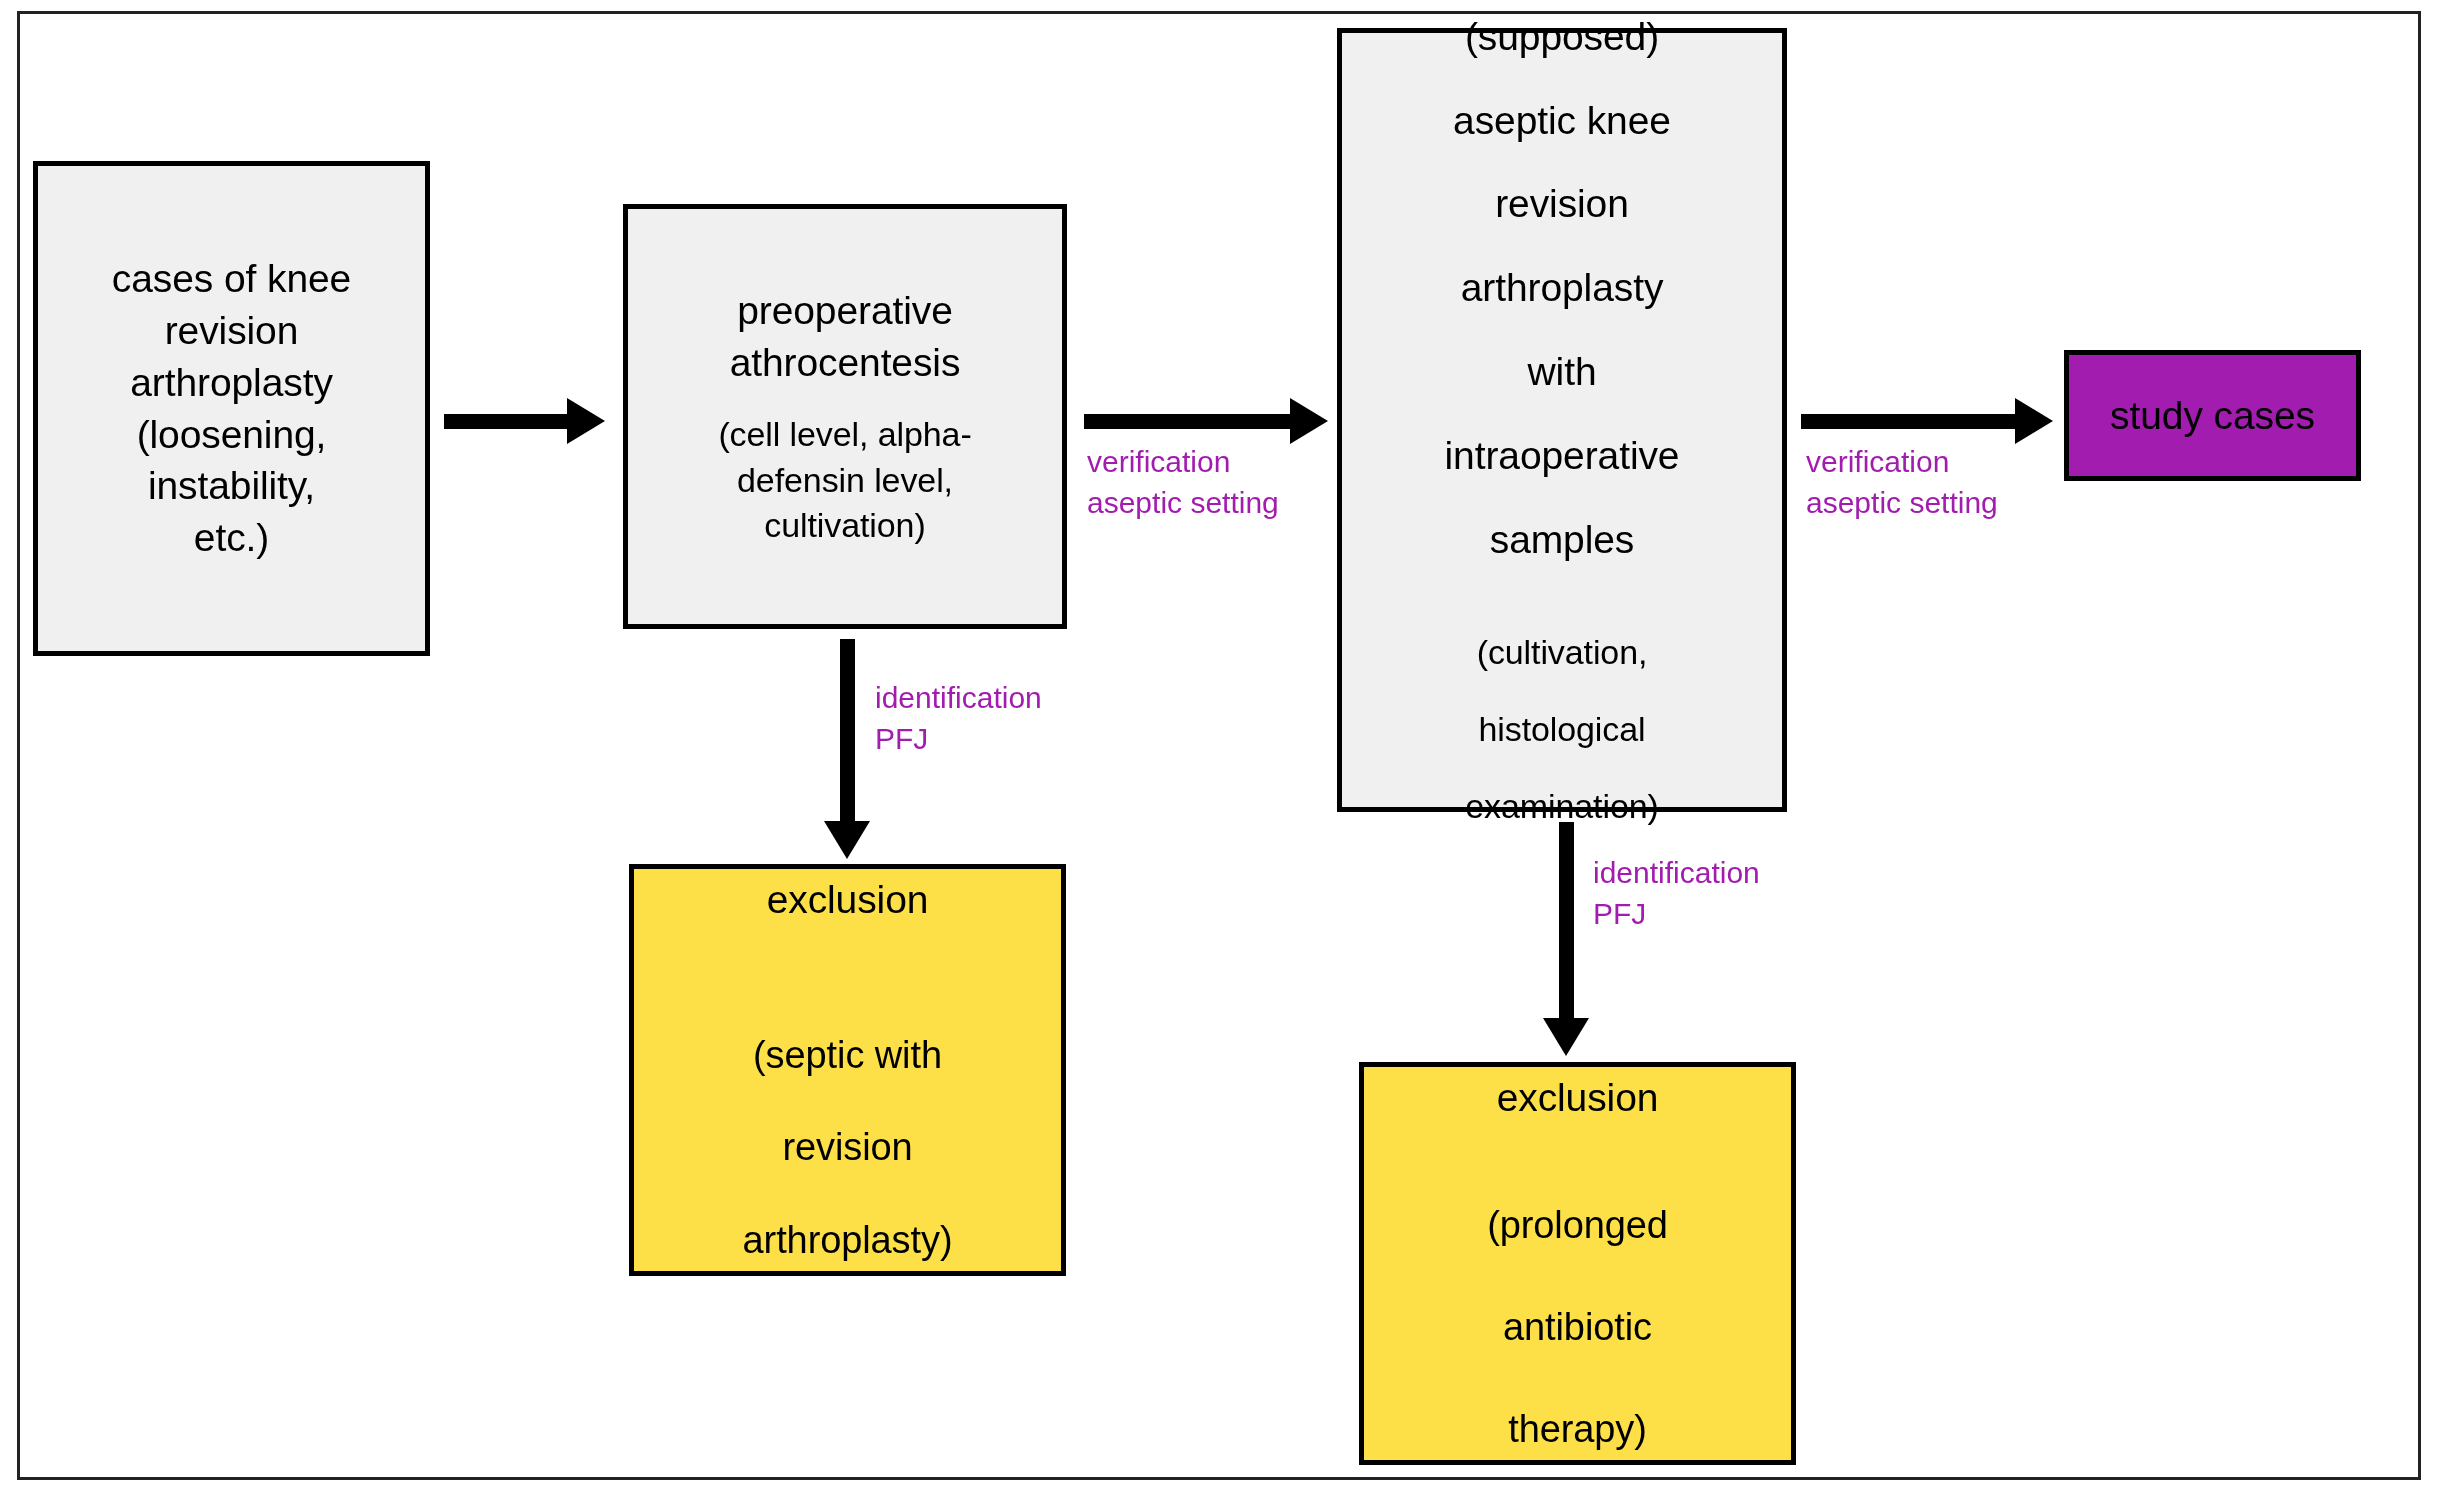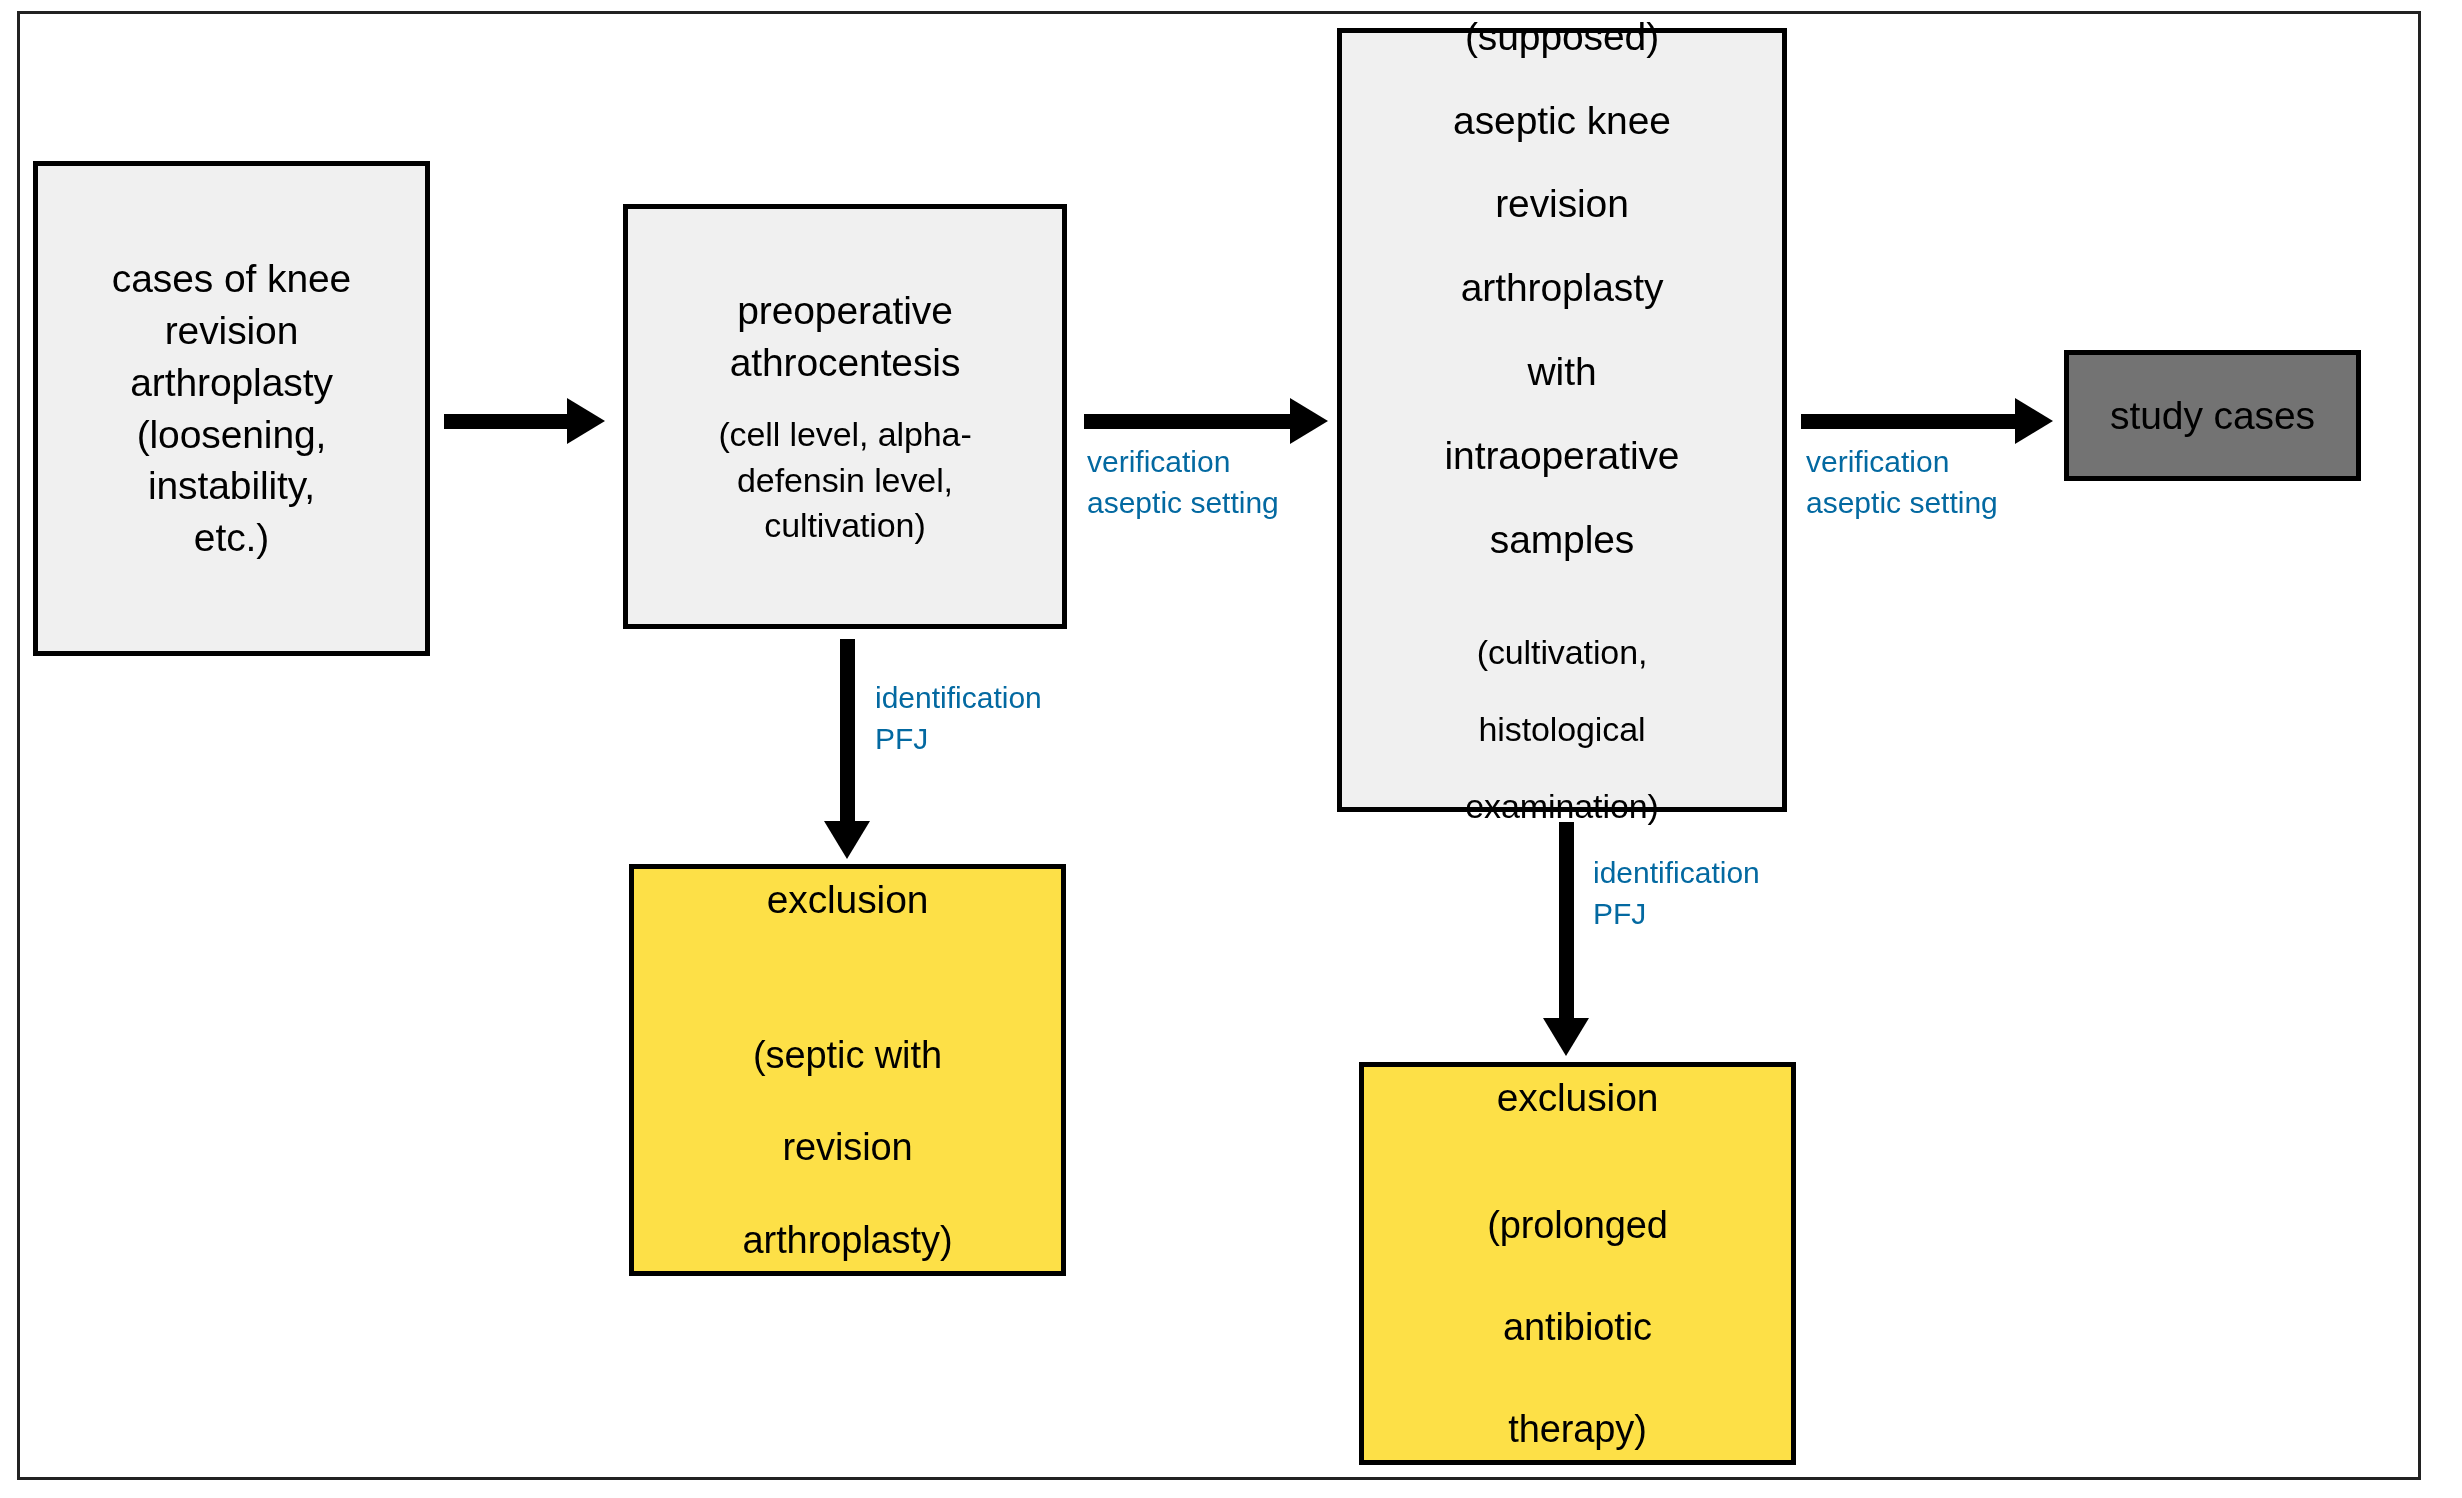--- a/index.html
+++ b/index.html
@@ -37,21 +37,21 @@
     display: flex;
     flex-direction: column;
     align-items: center;
     justify-content: center;
     text-align: center;
     line-height: 1.32;
   }
   .node .line { display: block; width: 100%; }
   .node-gray  { background: #f0f0f0; }
   .node-peach { background: #fde047; justify-content: space-between; }
-  .node-green { background: #737373; }
+  .node-green { background: #a21caf; }
 
   .title-text {
     font-size: 39px;
     letter-spacing: -0.1px;
   }
   .sub-text {
     font-size: 33px;
     letter-spacing: -0.1px;
   }
   .gap-block { height: 23.6px; }
@@ -134,21 +134,21 @@
     border-left: 23.6px solid transparent;
     border-right: 23.6px solid transparent;
     border-top: 38px solid #000000;
   }
 
   
   .edge-label {
     position: absolute;
     font-size: 30px;
     line-height: 1.35;
-    color: #0369a1;
+    color: #a21caf;
     white-space: nowrap;
   }
   .edge-label .l { display: block; }
 
   #arrow1 { left: 444px; top: 414px; width: 161px; }
   #arrow1 .shaft { width: 126px; }
   #arrow1 .head  { left: 123px; }
 
   #arrow2 { left: 1084px; top: 414px; width: 244px; }
   #arrow2 .shaft { width: 208px; }

